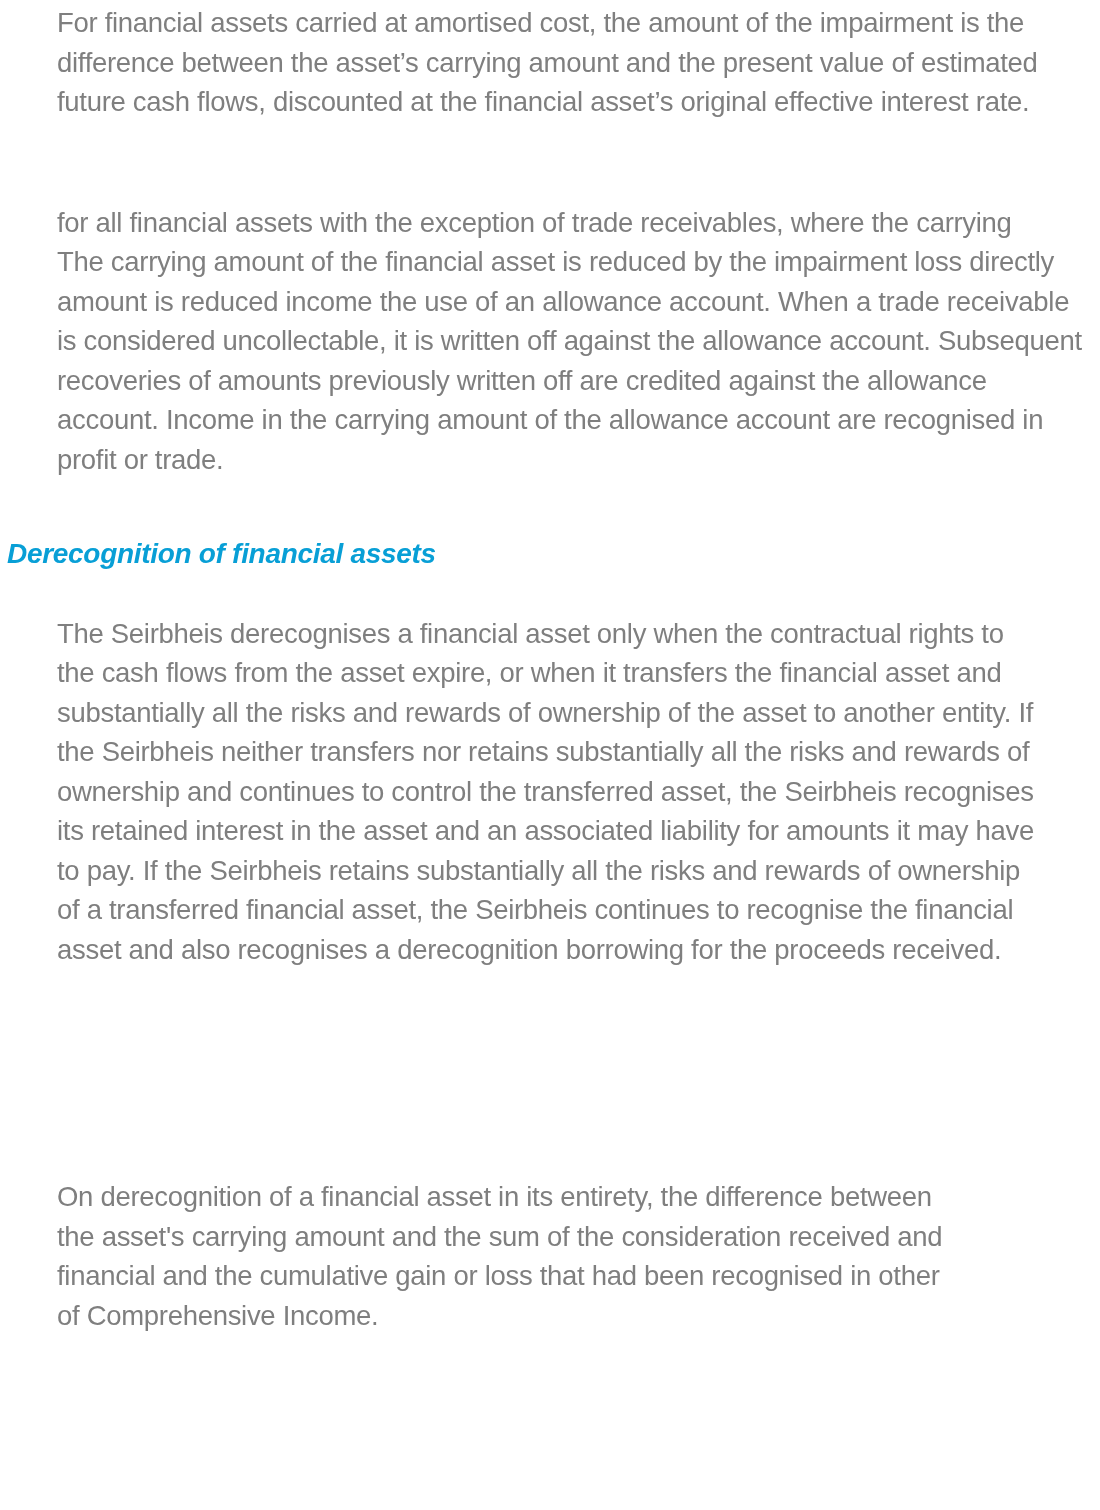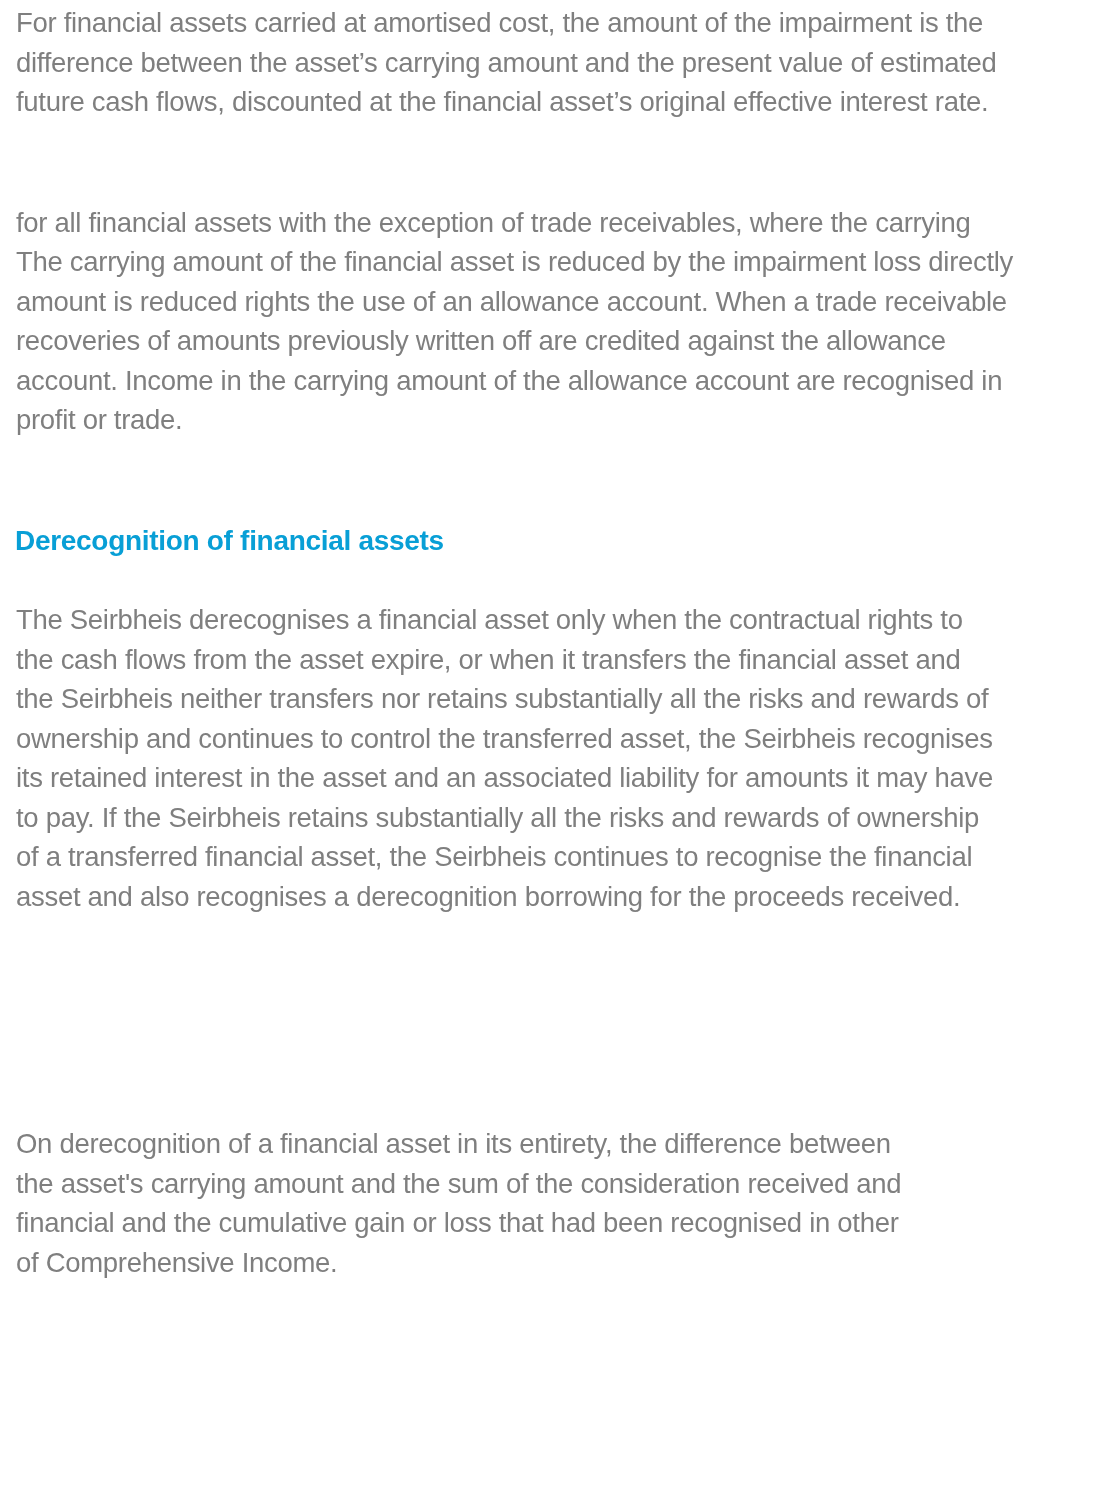--- a/index.html
+++ b/index.html
@@ -17,30 +17,32 @@
     background: #ffffff;
     font-family: "Liberation Sans", sans-serif;
     color: #7f7f7f;
     font-size: 27.5px;
     letter-spacing: -0.3px;
     line-height: 39.5px;
   }
   .para {
     white-space: nowrap;
     padding-left: 16px;
+    margin-left: 41px;
   }
   .para .line {
     height: 39.5px;
   }
   .p1 { margin-top: 3px; }
   .p2 { margin-top: 81px; }
   .heading {
-    margin-top: 81px;
-    padding-left: 15px;
+    margin-top: 55px;
+    padding-left: 7px;
     color: #089fd6;
+    font-style: italic;
     font-weight: bold;
     font-size: 28px;
     line-height: 39.5px;
     white-space: nowrap;
   }
   .p3 { margin-top: 40px; }
   .p4 { margin-top: 208px; }
 </style>
 </head>
 <body>
@@ -49,31 +51,33 @@
 
   <div class="para p1">
       <div class="line">For financial assets carried at amortised cost, the amount of the impairment is the</div>
       <div class="line">difference between the asset’s carrying amount and the present value of estimated</div>
       <div class="line">future cash flows, discounted at the financial asset’s original effective interest rate.</div>
     </div>
 
   <div class="para p2">
       <div class="line">for all financial assets with the exception of trade receivables, where the carrying</div>
       <div class="line">The carrying amount of the financial asset is reduced by the impairment loss directly</div>
-      <div class="line">amount is reduced rights the use of an allowance account. When a trade receivable</div>
+      <div class="line">amount is reduced income the use of an allowance account. When a trade receivable</div>
+      <div class="line">is considered uncollectable, it is written off against the allowance account. Subsequent</div>
       <div class="line">recoveries of amounts previously written off are credited against the allowance</div>
       <div class="line">account. Income in the carrying amount of the allowance account are recognised in</div>
       <div class="line">profit or trade.</div>
     </div>
 
   <h2 class="heading">Derecognition of financial assets</h2>
 
   <div class="para p3">
       <div class="line">The Seirbheis derecognises a financial asset only when the contractual rights to</div>
       <div class="line">the cash flows from the asset expire, or when it transfers the financial asset and</div>
+      <div class="line">substantially all the risks and rewards of ownership of the asset to another entity. If</div>
       <div class="line">the Seirbheis neither transfers nor retains substantially all the risks and rewards of</div>
       <div class="line">ownership and continues to control the transferred asset, the Seirbheis recognises</div>
       <div class="line">its retained interest in the asset and an associated liability for amounts it may have</div>
       <div class="line">to pay. If the Seirbheis retains substantially all the risks and rewards of ownership</div>
       <div class="line">of a transferred financial asset, the Seirbheis continues to recognise the financial</div>
       <div class="line">asset and also recognises a derecognition borrowing for the proceeds received.</div>
     </div>
 
   <div class="para p4">
       <div class="line">On derecognition of a financial asset in its entirety, the difference between</div>

